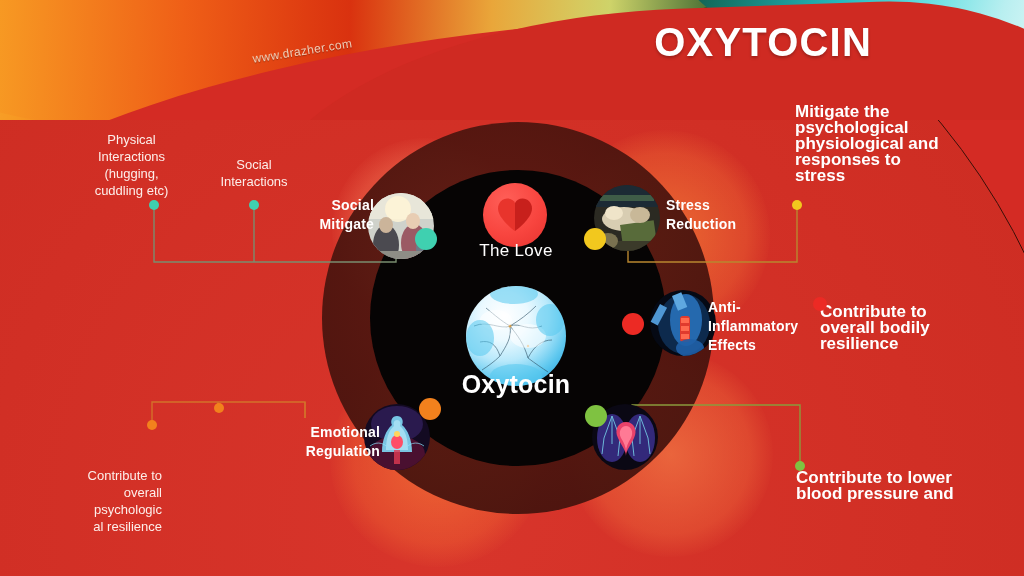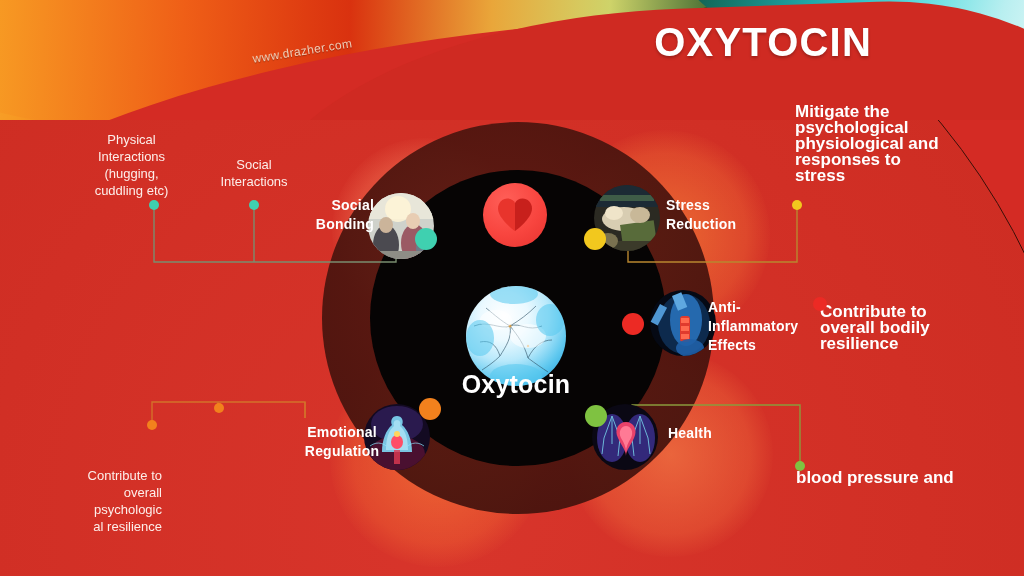--- a/index.html
+++ b/index.html
@@ -164,20 +164,21 @@
   </svg>
 
   <div class="heart-badge">
     <svg width="40" height="40" viewBox="0 0 40 40">
       <path d="M20 36 C20 36 3 24 3 13.5 C3 7.5 7.6 3.5 12.4 3.5 C16 3.5 18.8 5.6 20 8 L20 36 Z" fill="#e8342c"></path>
       <path d="M20 36 C20 36 37 24 37 13.5 C37 7.5 32.4 3.5 27.6 3.5 C24 3.5 21.2 5.6 20 8 L20 36 Z" fill="#c8201c"></path>
     </svg>
   </div>
 
   <div class="love-text">
+    <div>The Love</div>
   </div>
 
   <div class="brain-circle">
     <svg class="veins" viewBox="0 0 100 100">
       <g stroke="#2c4f63" stroke-width="0.8" fill="none" opacity="0.75">
         <path d="M8 40 C22 34 34 44 44 40 C54 36 62 46 76 40"></path>
         <path d="M44 40 C46 52 40 60 34 70"></path>
         <path d="M44 40 C52 50 58 58 62 72"></path>
         <path d="M20 22 C30 30 34 34 44 40"></path>
         <path d="M70 20 C62 28 54 34 44 40"></path>
@@ -214,21 +215,21 @@
       <ellipse cx="18" cy="32" rx="7" ry="8" fill="#cbb49a"></ellipse>
       <ellipse cx="46" cy="50" rx="13" ry="19" fill="#9b5a64"></ellipse>
       <ellipse cx="45" cy="28" rx="7" ry="8" fill="#e8cdb3"></ellipse>
       <ellipse cx="58" cy="56" rx="10" ry="14" fill="#6f7a86"></ellipse>
       <rect x="0" y="58" width="66" height="8" fill="#8e8d86"></rect>
     </svg>
   </div>
   <div class="dot" style="left:415px;top:228px;width:22px;height:22px;background:#3fd0b0;"></div>
   <div class="nlabel" style="left:294px;top:196px;width:80px;text-align:right;">
     <div>Social</div>
-    <div>Bonding</div>
+    <div>Mitigate</div>
   </div>
 
   <div class="node" style="left:594px;top:185px;">
     <svg class="ph" viewBox="0 0 66 66">
       <rect width="66" height="66" fill="#2b2a22"></rect>
       <rect y="0" width="66" height="22" fill="#1c2a34"></rect>
       <rect x="6" y="10" width="54" height="6" fill="#3f5c47"></rect>
       <ellipse cx="30" cy="34" rx="22" ry="12" fill="#d8cdb2"></ellipse>
       <ellipse cx="20" cy="28" rx="9" ry="7" fill="#efe4c9"></ellipse>
       <rect x="26" y="40" width="34" height="20" fill="#586b3a" transform="rotate(-8 26 40)"></rect>
@@ -273,41 +274,40 @@
         <path d="M20 12 L12 34 M20 12 L20 40 M20 12 L28 34"></path>
         <path d="M48 12 L40 34 M48 12 L48 40 M48 12 L56 34"></path>
         <path d="M12 34 L10 50 M28 34 L26 52 M40 34 L42 52 M56 34 L58 50"></path>
       </g>
       <path d="M34 18 C42 18 46 26 42 34 C39 41 34 46 34 52 C34 46 29 41 26 34 C22 26 26 18 34 18 Z" fill="#e8426a"></path>
       <path d="M34 22 C39 22 42 28 39 34 C36 39 34 43 34 48 C34 43 32 39 29 34 C26 28 29 22 34 22 Z" fill="#ff7a95"></path>
     </svg>
   </div>
   <div class="dot" style="left:585px;top:405px;width:22px;height:22px;background:#7fc241;"></div>
   <div class="nlabel" style="left:668px;top:424px;width:130px;">
-    <div>Health</div>
   </div>
 
   <div class="node" style="left:364px;top:404px;">
     <svg class="ph" viewBox="0 0 66 66">
       <rect width="66" height="66" fill="#130a22"></rect>
       <ellipse cx="33" cy="20" rx="26" ry="18" fill="#2a1a4e"></ellipse>
       <ellipse cx="33" cy="50" rx="28" ry="18" fill="#4a1030"></ellipse>
       <path d="M33 12 C38 12 40 17 38 21 C44 26 48 36 48 48 L18 48 C18 36 22 26 28 21 C26 17 28 12 33 12 Z" fill="#7fd8f5" opacity=".9"></path>
       <path d="M33 16 C36 16 37 19 36 22 C41 26 44 34 44 46 L22 46 C22 34 25 26 30 22 C29 19 30 16 33 16 Z" fill="#c9f2ff" opacity=".55"></path>
       <ellipse cx="33" cy="38" rx="6" ry="7" fill="#ff4e66"></ellipse>
       <ellipse cx="33" cy="30" rx="3" ry="3" fill="#ffd45e"></ellipse>
       <rect x="30" y="46" width="6" height="14" fill="#e03a52" opacity=".8"></rect>
       <g stroke="#8ce6ff" stroke-width="1" opacity=".7" fill="none">
         <path d="M6 42 C14 36 22 40 26 46"></path>
         <path d="M60 42 C52 36 44 40 40 46"></path>
       </g>
     </svg>
   </div>
   <div class="dot" style="left:419px;top:398px;width:22px;height:22px;background:#f2811d;"></div>
-  <div class="nlabel" style="left:294px;top:423px;width:96px;text-align:center;">
+  <div class="nlabel" style="left:284px;top:423px;width:96px;text-align:right;">
     <div>Emotional</div>
     <div>Regulation</div>
   </div>
 
   <div class="dlabel" style="left:74px;top:131px;width:115px;text-align:center;">
     <div>Physical</div>
     <div>Interactions</div>
     <div>(hugging,</div>
     <div>cuddling etc)</div>
   </div>
@@ -329,20 +329,21 @@
   <div class="dot" style="left:792px;top:200px;width:10px;height:10px;background:#f2c81e;"></div>
 
   <div class="dlabel b" style="left:820px;top:304px;width:140px;">
     <div>Contribute to</div>
     <div>overall bodily</div>
     <div>resilience</div>
   </div>
   <div class="dot" style="left:813px;top:297px;width:14px;height:14px;background:#ec2a24;"></div>
 
   <div class="dlabel b" style="left:796px;top:470px;width:160px;">
+    <div>Contribute to lower</div>
     <div>blood pressure and</div>
   </div>
   <div class="dot" style="left:795px;top:461px;width:10px;height:10px;background:#7fc241;"></div>
 
   <div class="dot" style="left:214px;top:403px;width:10px;height:10px;background:#f2811d;"></div>
 
   <div class="dlabel" style="left:62px;top:467px;width:100px;text-align:right;">
     <div>Contribute  to</div>
     <div>overall</div>
     <div>psychologic</div>

